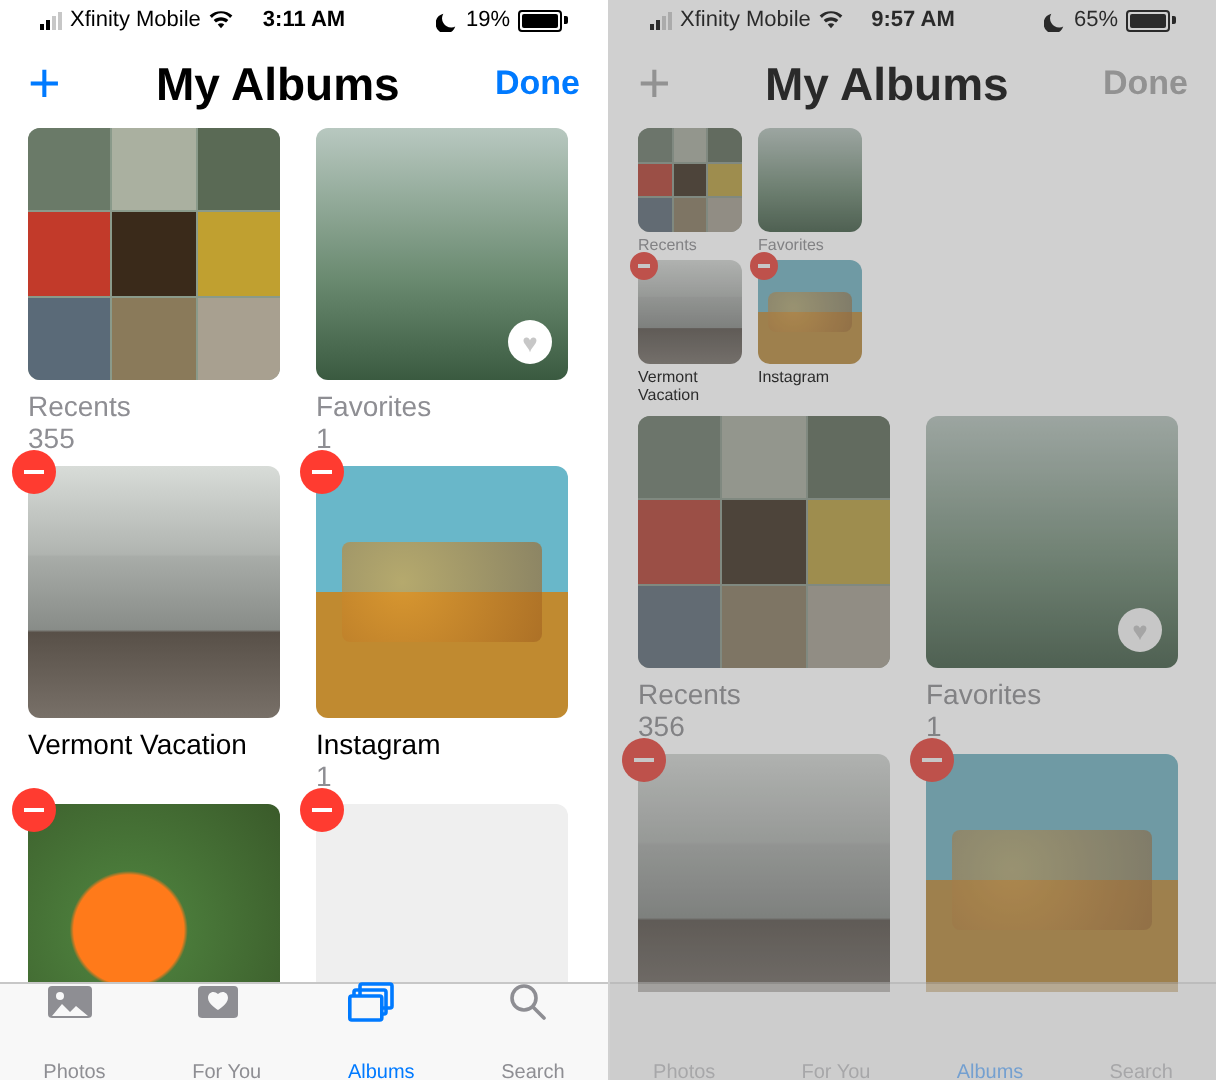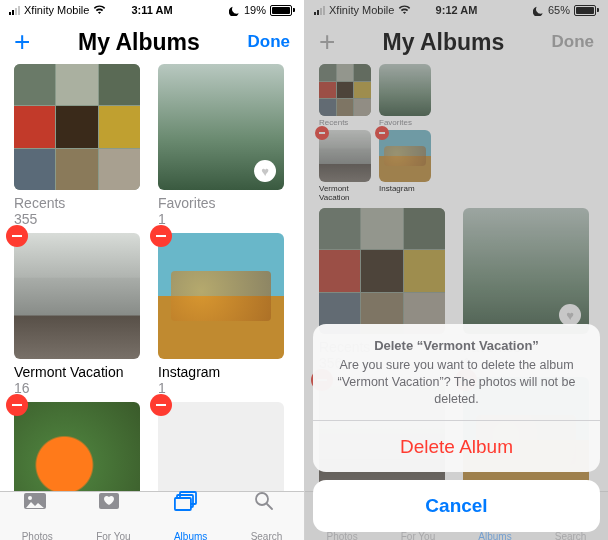--- a/index.html
+++ b/index.html
@@ -1,21 +1,21 @@
 <!DOCTYPE html>
 <html><head>
 <meta charset="utf-8">
 <style>
   *{box-sizing:border-box;margin:0;padding:0;font-family:-apple-system,Helvetica,Arial,sans-serif;-webkit-font-smoothing:antialiased}
   body{background:#f2f2f2;width:608px;height:540px;overflow:hidden}
   .screens{display:flex;width:608px;height:540px}
   .screen{width:304px;height:540px;background:#fff;position:relative;overflow:hidden;flex:none}
   .screen+.screen{border-left:1px solid #d0d0d0}
   
-  .status{height:20px;display:flex;align-items:center;justify-content:space-between;padding:0 9px;font-size:11px;font-weight:500;color:#000}
+  .status{height:20px;display:flex;align-items:center;justify-content:space-between;padding:0 20px;font-size:11px;font-weight:500;color:#000}
   .status .left,.status .right{display:flex;align-items:center;gap:4px}
   .status .clock{position:absolute;left:50%;transform:translateX(-50%);font-weight:600}
   .bars{display:inline-flex;align-items:flex-end;gap:1px;height:10px}
   .bars span{width:2px;background:#000;display:block}
   .bars span:nth-child(1){height:3px}.bars span:nth-child(2){height:5px}.bars span:nth-child(3){height:7px;background:#c7c7c7}.bars span:nth-child(4){height:9px;background:#c7c7c7}
   .wifi{width:13px;height:10px}
   .moon{width:11px;height:11px}
   .batt{display:inline-flex;align-items:center;gap:1px}
   .batt .shell{width:22px;height:11px;border:1px solid #000;border-radius:2px;position:relative}
   .batt .fill{position:absolute;left:1px;top:1px;bottom:1px;background:#000;border-radius:1px}
@@ -136,21 +136,20 @@
           </div>
           <div class="albname">Favorites</div>
           <div class="albcount">1</div>
         </div>
       </div>
       <div class="row">
         <div class="album">
           <span class="delbadge"></span>
           <div class="cover cv-vermont"></div>
           <div class="albname">Vermont Vacation</div>
-          <div class="albcount">16</div>
         </div>
         <div class="album">
           <span class="delbadge"></span>
           <div class="cover cv-insta"></div>
           <div class="albname">Instagram</div>
           <div class="albcount">1</div>
         </div>
       </div>
       <div class="row">
         <div class="album">
@@ -213,21 +212,21 @@
             <span></span>
             <span></span>
             <span></span>
             <span></span>
           </span>
         <span>Xfinity Mobile</span>
         <svg class="wifi" viewBox="0 0 16 12">
             <path d="M8 11L6 8.7c1-.9 3-.9 4 0zM3.5 6c2.5-2.3 6.5-2.3 9 0l-1.4 1.6c-1.8-1.6-4.4-1.6-6.2 0zM1 3.2C4.7-.3 11.3-.3 15 3.2l-1.4 1.6C10.7.9 5.3.9 2.4 4.8z" fill="#000"></path>
           </svg>
       </span>
-      <span class="clock">9:12 AM</span>
+      <span class="clock">9:57 AM</span>
       <span class="right">
         <svg class="moon" viewBox="0 0 12 12">
             <path d="M8.5 9.5A5 5 0 014 2a5.5 5.5 0 106.5 7 5 5 0 01-2 .5z" fill="#000"></path>
           </svg>
         <span>65%</span>
         <span class="batt">
             <span class="shell">
               <span class="fill" style="width:88%"></span>
             </span>
             <span class="nub"></span>
@@ -326,24 +325,14 @@
           <span>Albums</span>
         </div>
       <div class="tab">
           <span class="ticon"></span>
           <span>Search</span>
         </div>
     </div>
 
     <div class="dim"></div>
 
-    <div class="sheet-wrap">
-      <div class="sheet">
-        <div class="hdr">
-          <div class="stitle">Delete “Vermont Vacation”</div>
-          <div class="smsg">Are you sure you want to delete the album “Vermont Vacation”? The photos will not be deleted.</div>
-        </div>
-        <div class="sbtn">Delete Album</div>
-      </div>
-      <div class="cancel">Cancel</div>
-    </div>
   </div>
 </div>
 
 </body></html>

